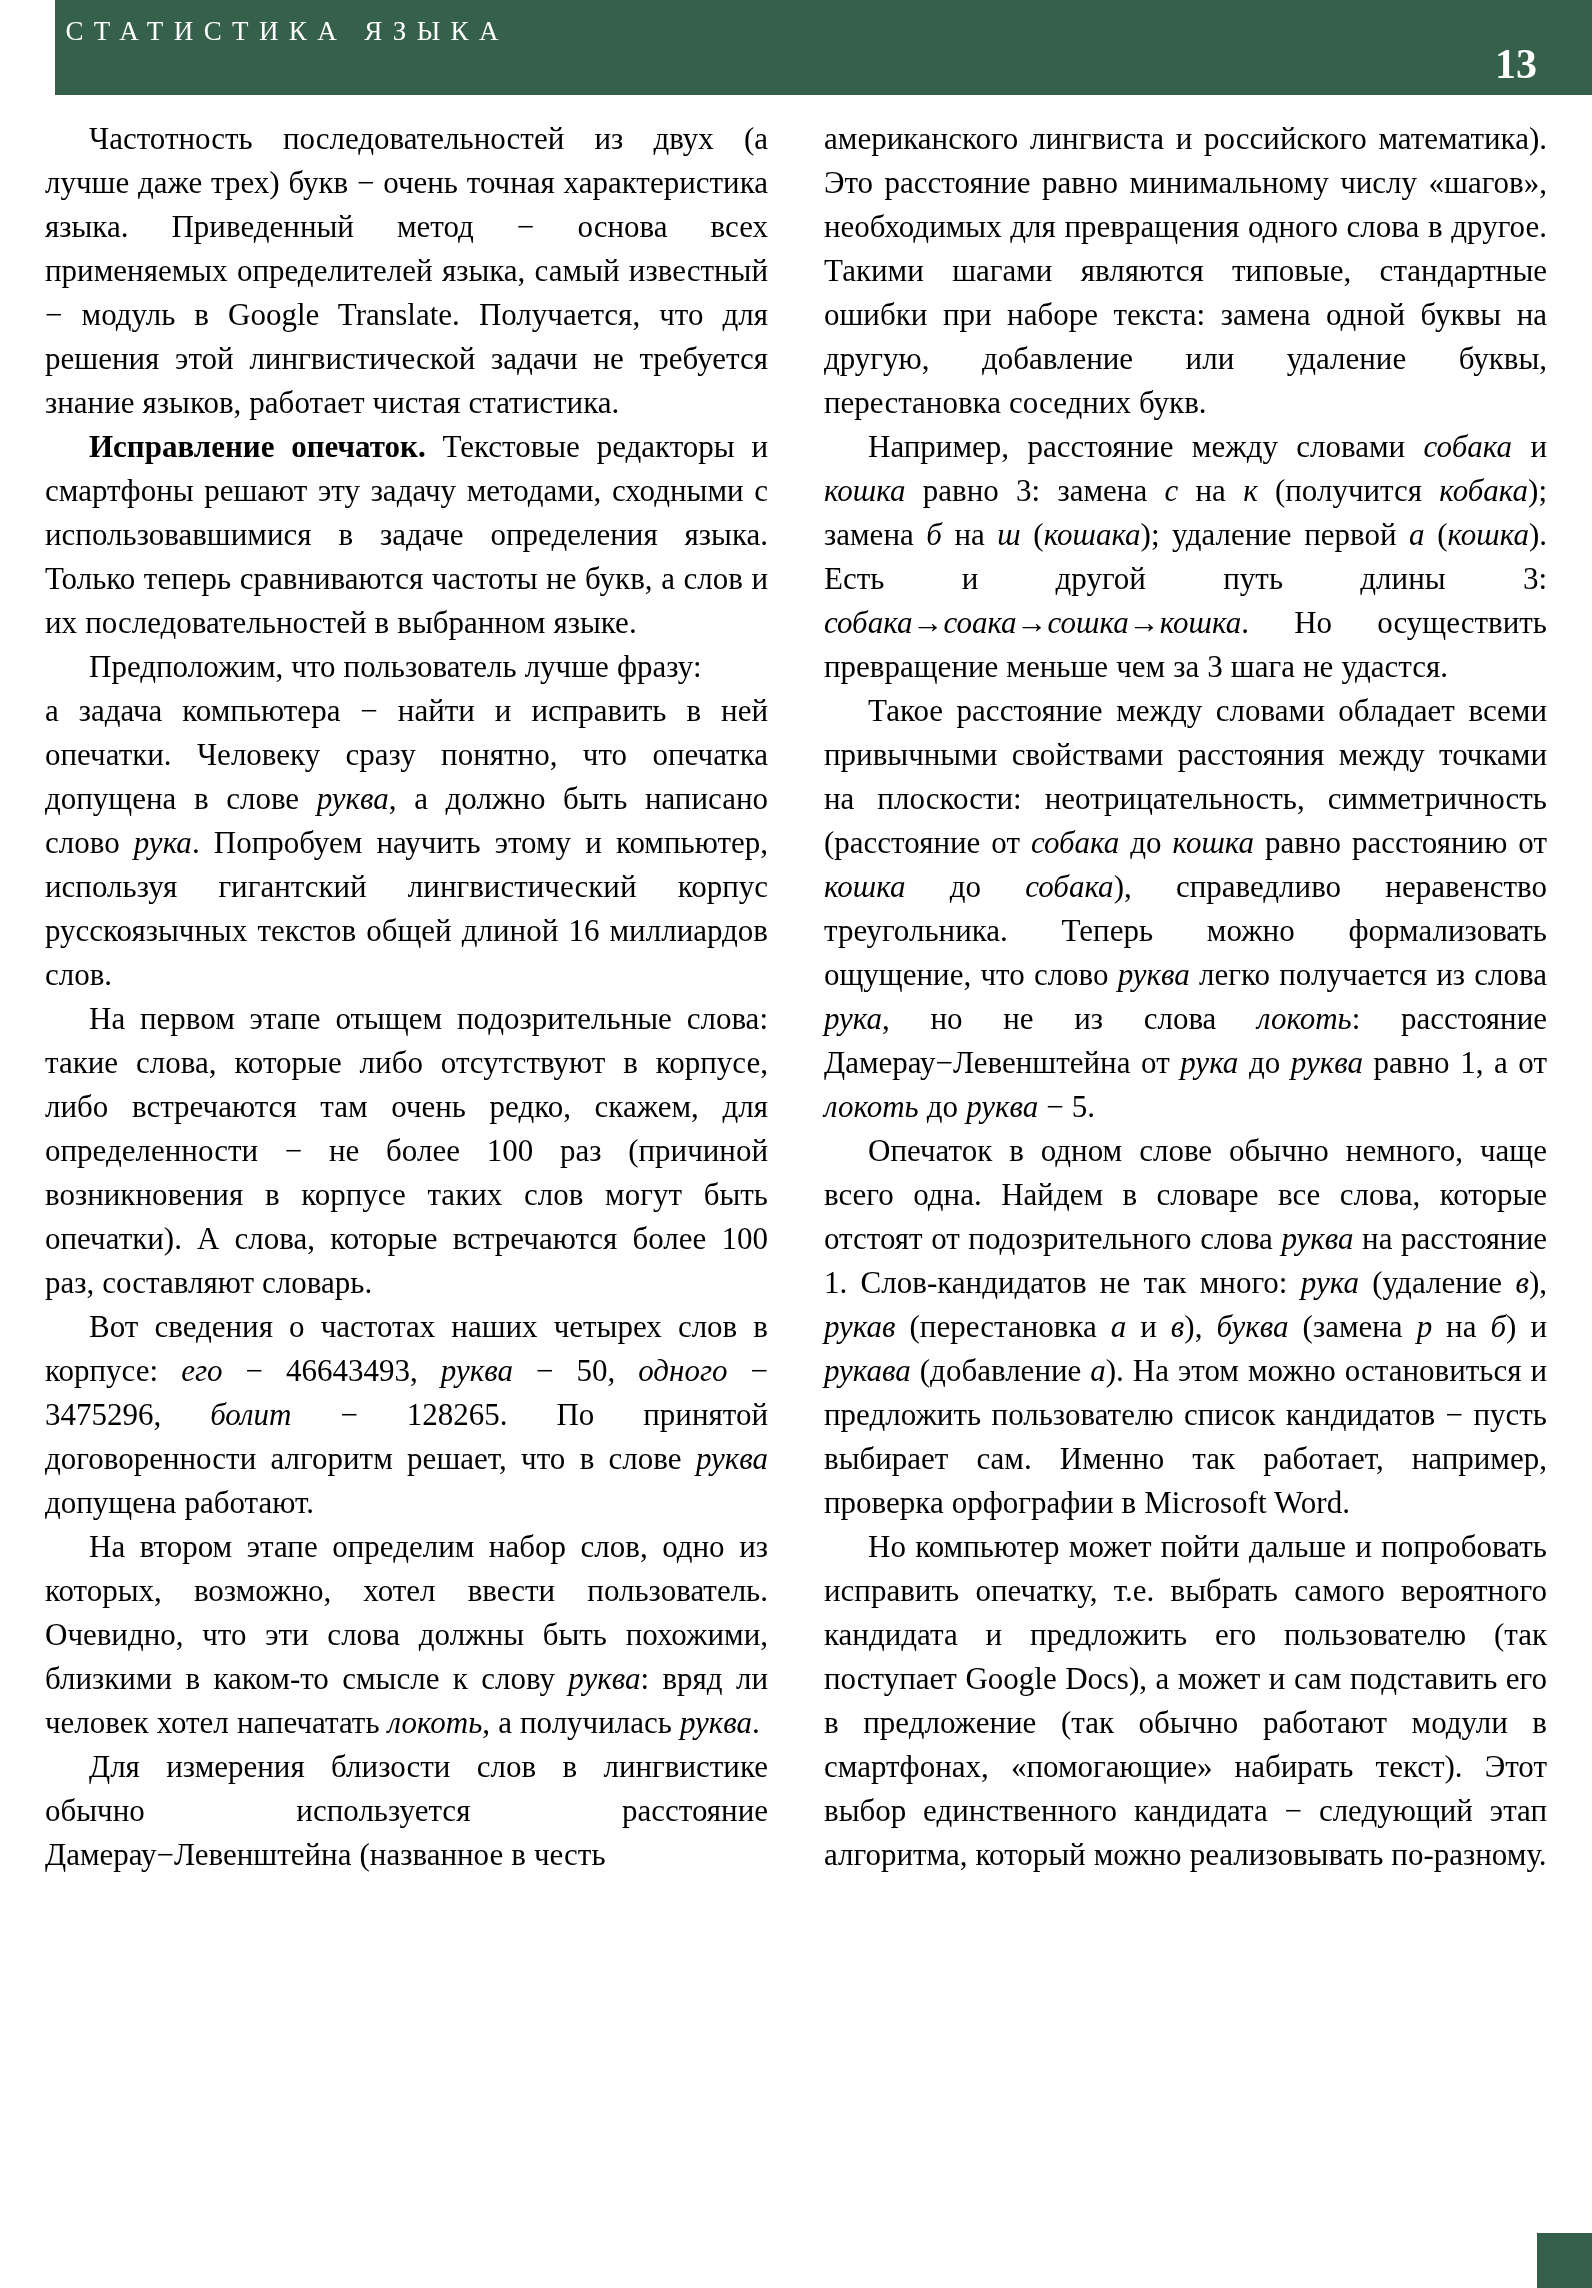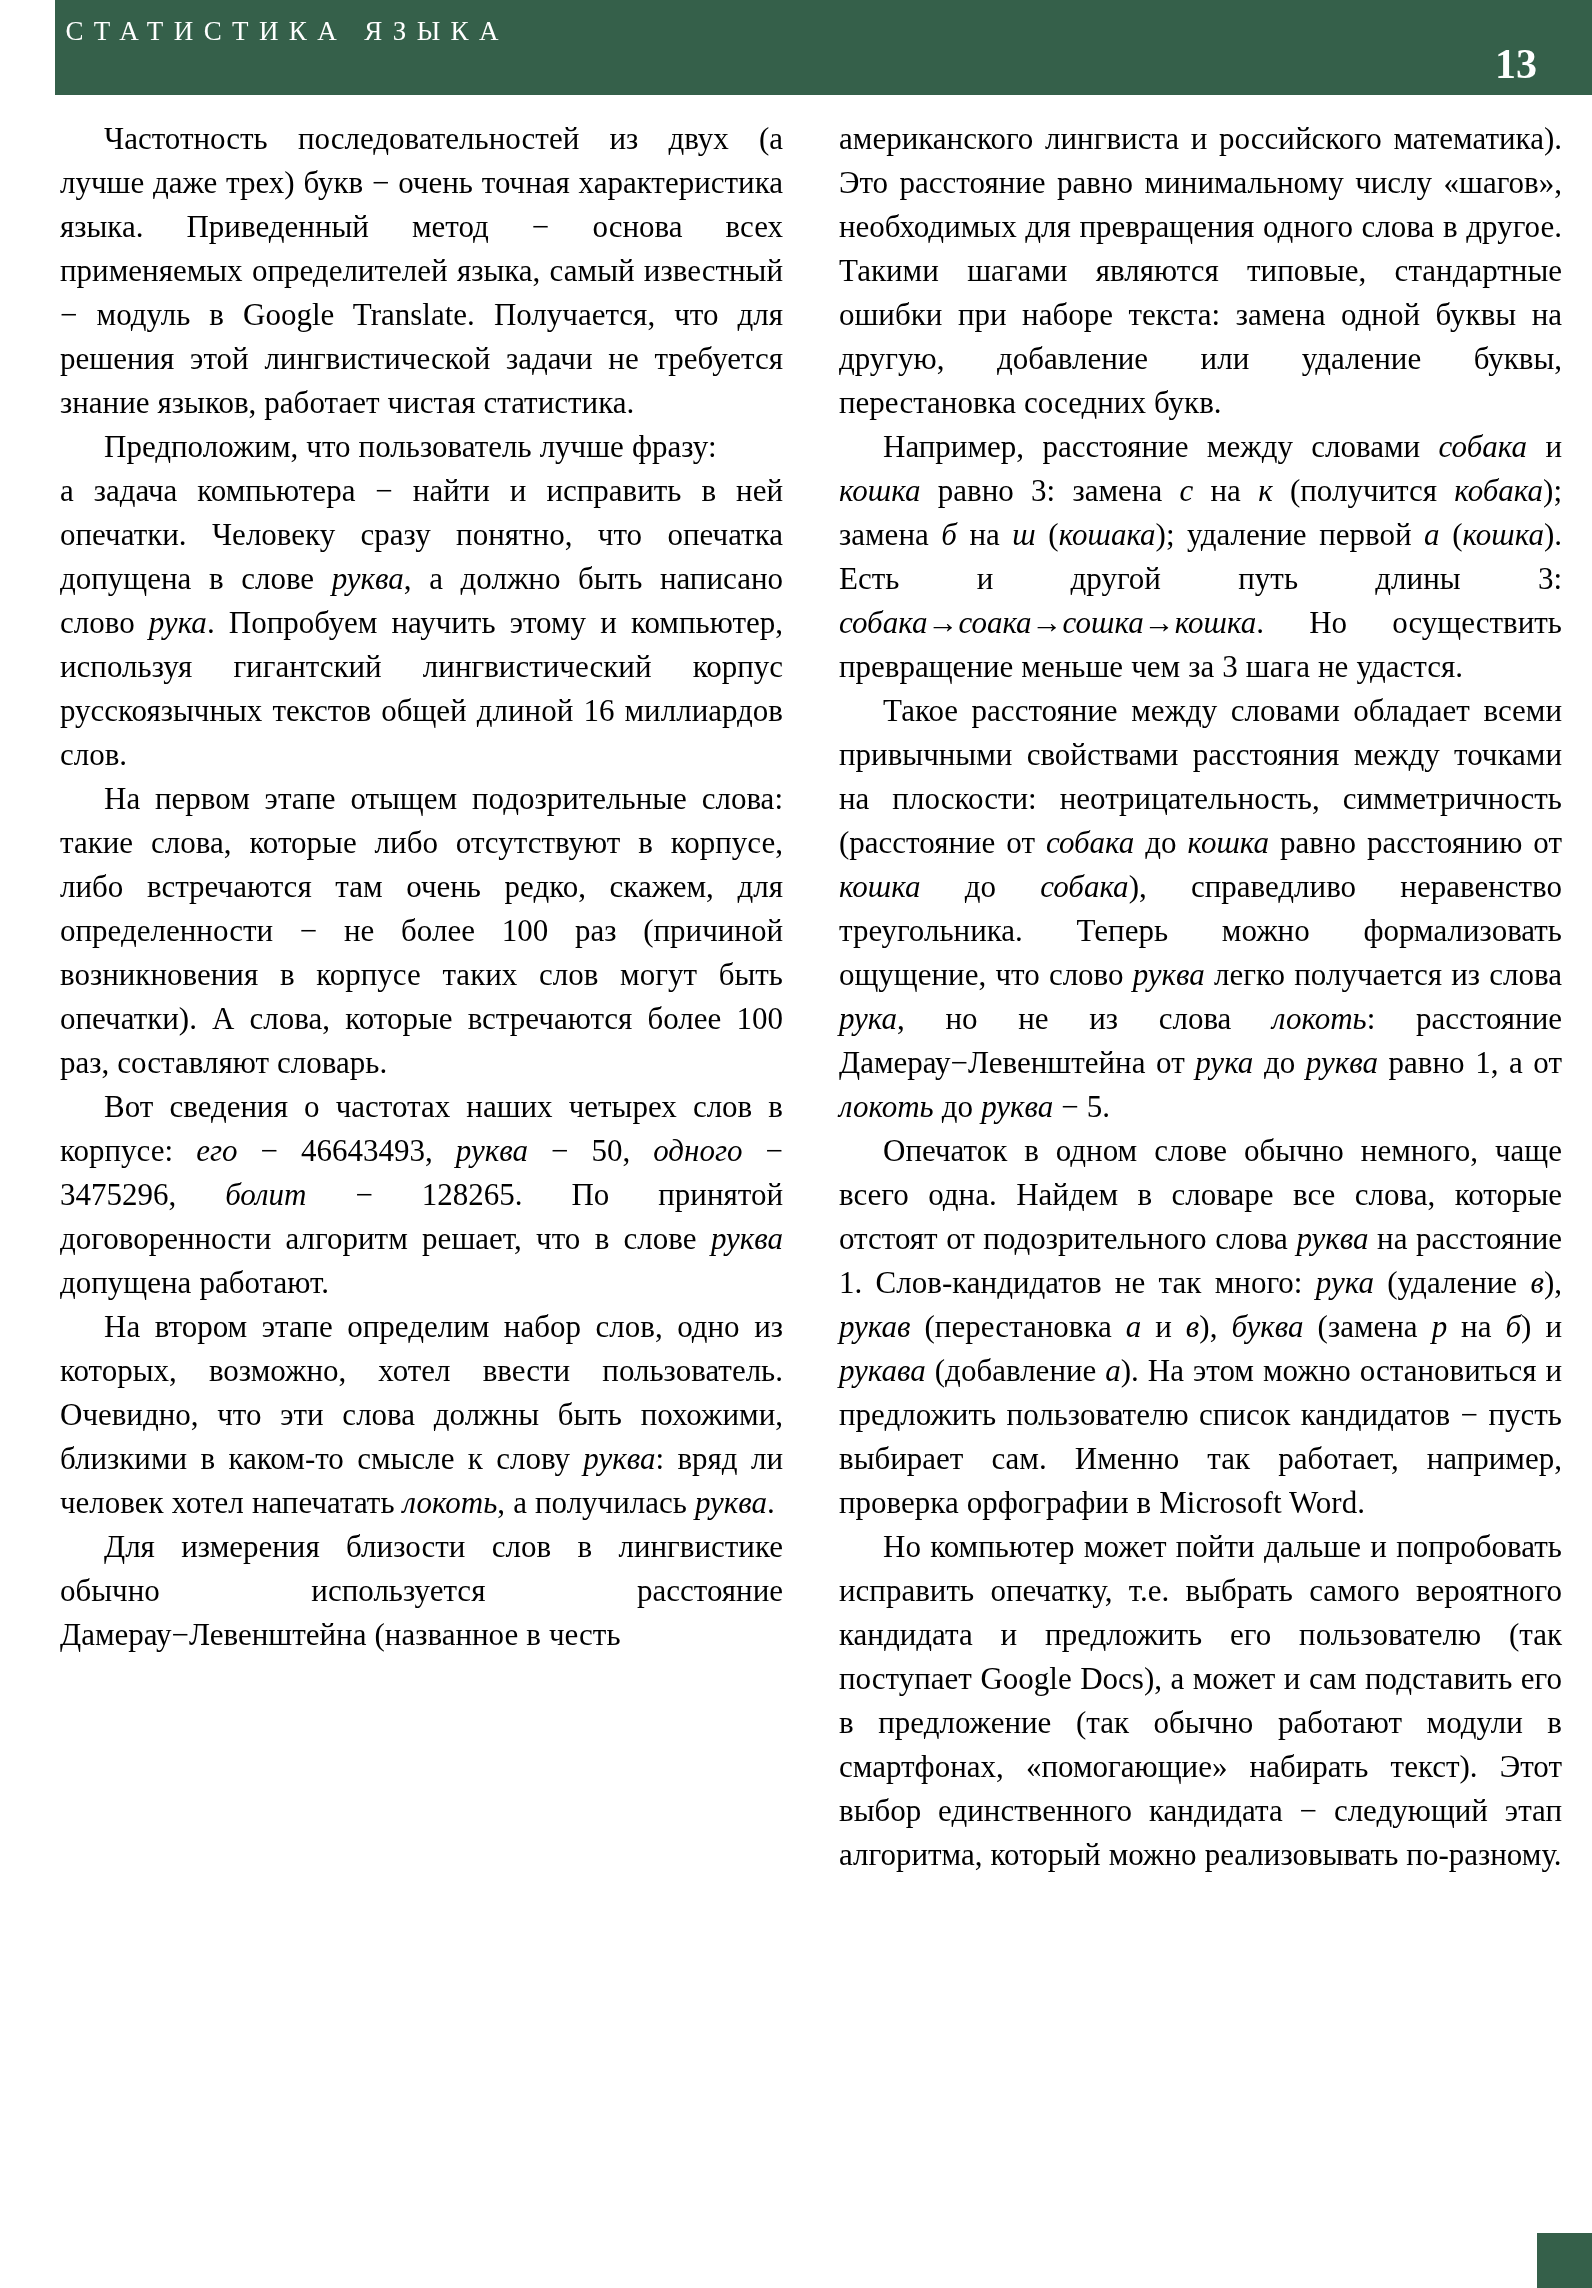--- a/index.html
+++ b/index.html
@@ -51,21 +51,20 @@
   }
 
   
   .page-body {
     position: absolute;
     left: 45px;
     top: 117px;
     width: 1502px;
     display: flex;
     gap: 56px;
-    margin-left: 15px;
   }
   .col {
     width: 723px;
     flex: 0 0 723px;
   }
 
   p.para {
     margin: 0;
     font-size: 31px;
     line-height: 44px;
@@ -104,20 +103,21 @@
 <body style="background: rgb(255, 255, 255); color: rgb(0, 0, 0);">
 
 <div class="header-bar" style="background: rgb(53, 96, 74);">
   <div class="header-title">СТАТИСТИКА ЯЗЫКА</div>
   <div class="header-pageno">13</div>
 </div>
 
 <div class="page-body">
   <div class="col" id="col-left">
       <p class="para"><span>Частотность последовательностей из двух (а лучше даже трех) букв − очень точная характеристика языка. Приведенный метод − основа всех применяемых определителей языка, самый известный − модуль в Google Translate. Получается, что для решения этой лингвистической задачи не требуется знание языков, работает чистая статистика.</span></p>
+      <p class="para"><b class="run">Исправление опечаток.</b><span> Текстовые редакторы и смартфоны решают эту задачу методами, сходными с использовавшимися в задаче определения языка. Только теперь сравниваются частоты не букв, а слов и их последовательностей в выбранном языке.</span></p>
       <p class="para"><span>Предположим, что пользователь лучше фразу:</span></p>
       <p class="para noindent"><span>а задача компьютера − найти и исправить в ней опечатки. Человеку сразу понятно, что опечатка допущена в слове </span><i>руква</i><span>, а должно быть написано слово </span><i>рука</i><span>. Попробуем научить этому и компьютер, используя гигантский лингвистический корпус русскоязычных текстов общей длиной 16 миллиардов слов.</span></p>
       <p class="para"><span>На первом этапе отыщем подозрительные слова: такие слова, которые либо отсутствуют в корпусе, либо встречаются там очень редко, скажем, для определенности − не более 100 раз (причиной возникновения в корпусе таких слов могут быть опечатки). А слова, которые встречаются более 100 раз, составляют словарь.</span></p>
       <p class="para"><span>Вот сведения о частотах наших четырех слов в корпусе: </span><i>его</i><span> − 46643493, </span><i>руква</i><span> − 50, </span><i>одного</i><span> − 3475296, </span><i>болит</i><span> − 128265. По принятой договоренности алгоритм решает, что в слове </span><i>руква</i><span> допущена работают.</span></p>
       <p class="para"><span>На втором этапе определим набор слов, одно из которых, возможно, хотел ввести пользователь. Очевидно, что эти слова должны быть похожими, близкими в каком-то смысле к слову </span><i>руква</i><span>: вряд ли человек хотел напечатать </span><i>локоть</i><span>, а получилась </span><i>руква</i><span>.</span></p>
       <p class="para"><span>Для измерения близости слов в лингвистике обычно используется расстояние Дамерау−Левенштейна (названное в честь</span></p>
     </div>
   <div class="col" id="col-right">
       <p class="para noindent"><span>американского лингвиста и российского математика). Это расстояние равно минимальному числу «шагов», необходимых для превращения одного слова в другое. Такими шагами являются типовые, стандартные ошибки при наборе текста: замена одной буквы на другую, добавление или удаление буквы, перестановка соседних букв.</span></p>
       <p class="para"><span>Например, расстояние между словами </span><i>собака</i><span> и </span><i>кошка</i><span> равно 3: замена </span><i>с</i><span> на </span><i>к</i><span> (получится </span><i>кобака</i><span>); замена </span><i>б</i><span> на </span><i>ш</i><span> (</span><i>кошака</i><span>); удаление первой </span><i>а</i><span> (</span><i>кошка</i><span>). Есть и другой путь длины 3: </span><i>собака→соака→сошка→кошка</i><span>. Но осуществить превращение меньше чем за 3 шага не удастся.</span></p>

